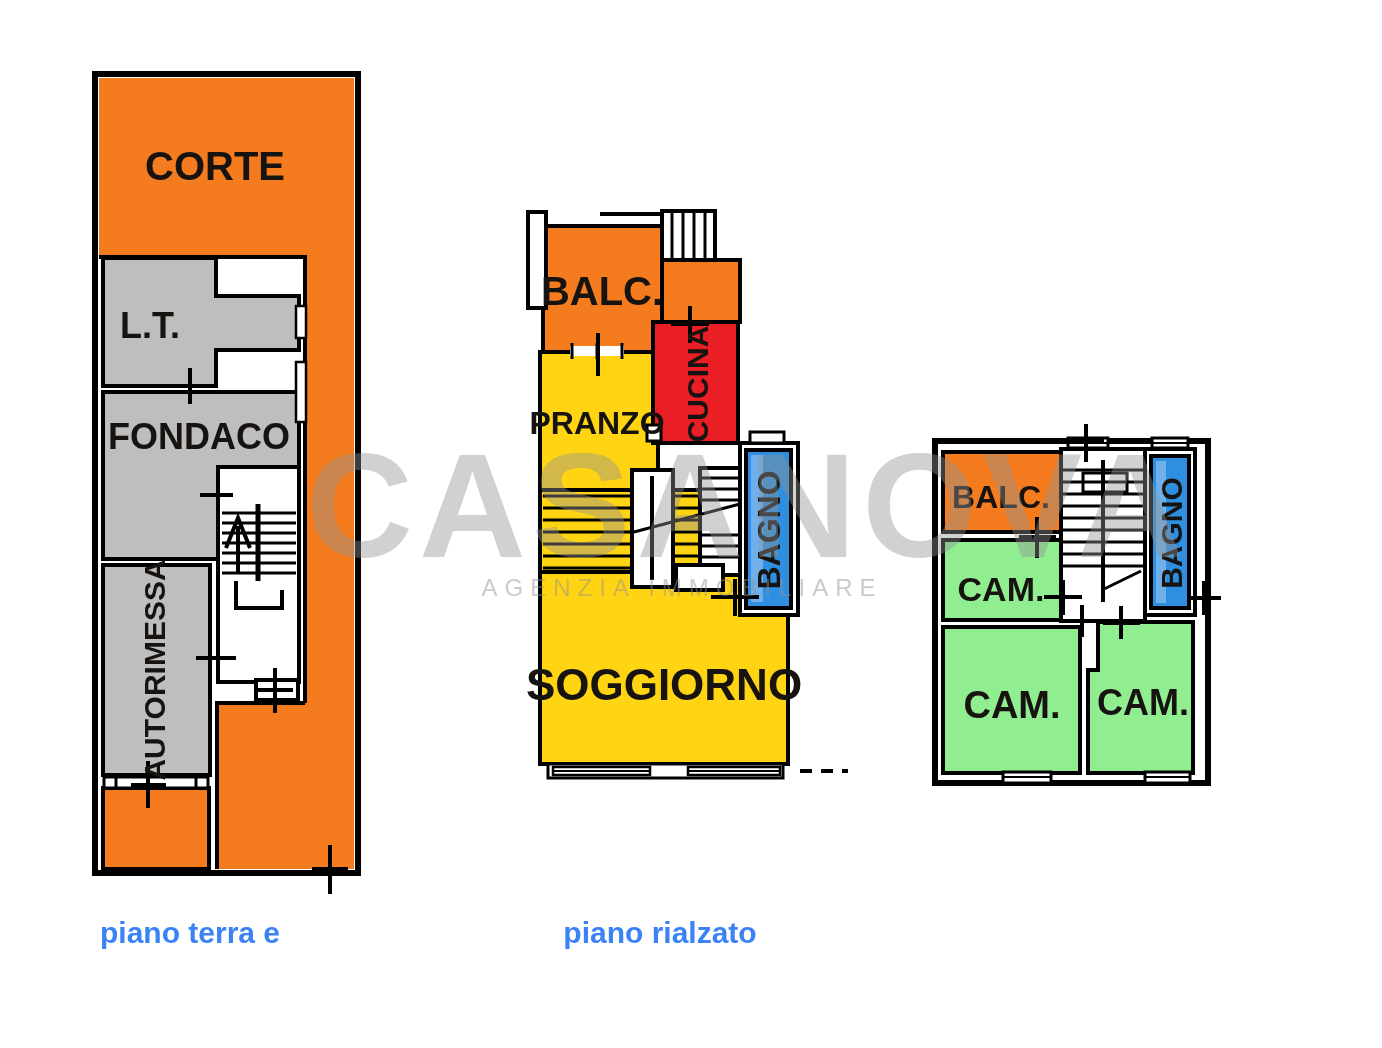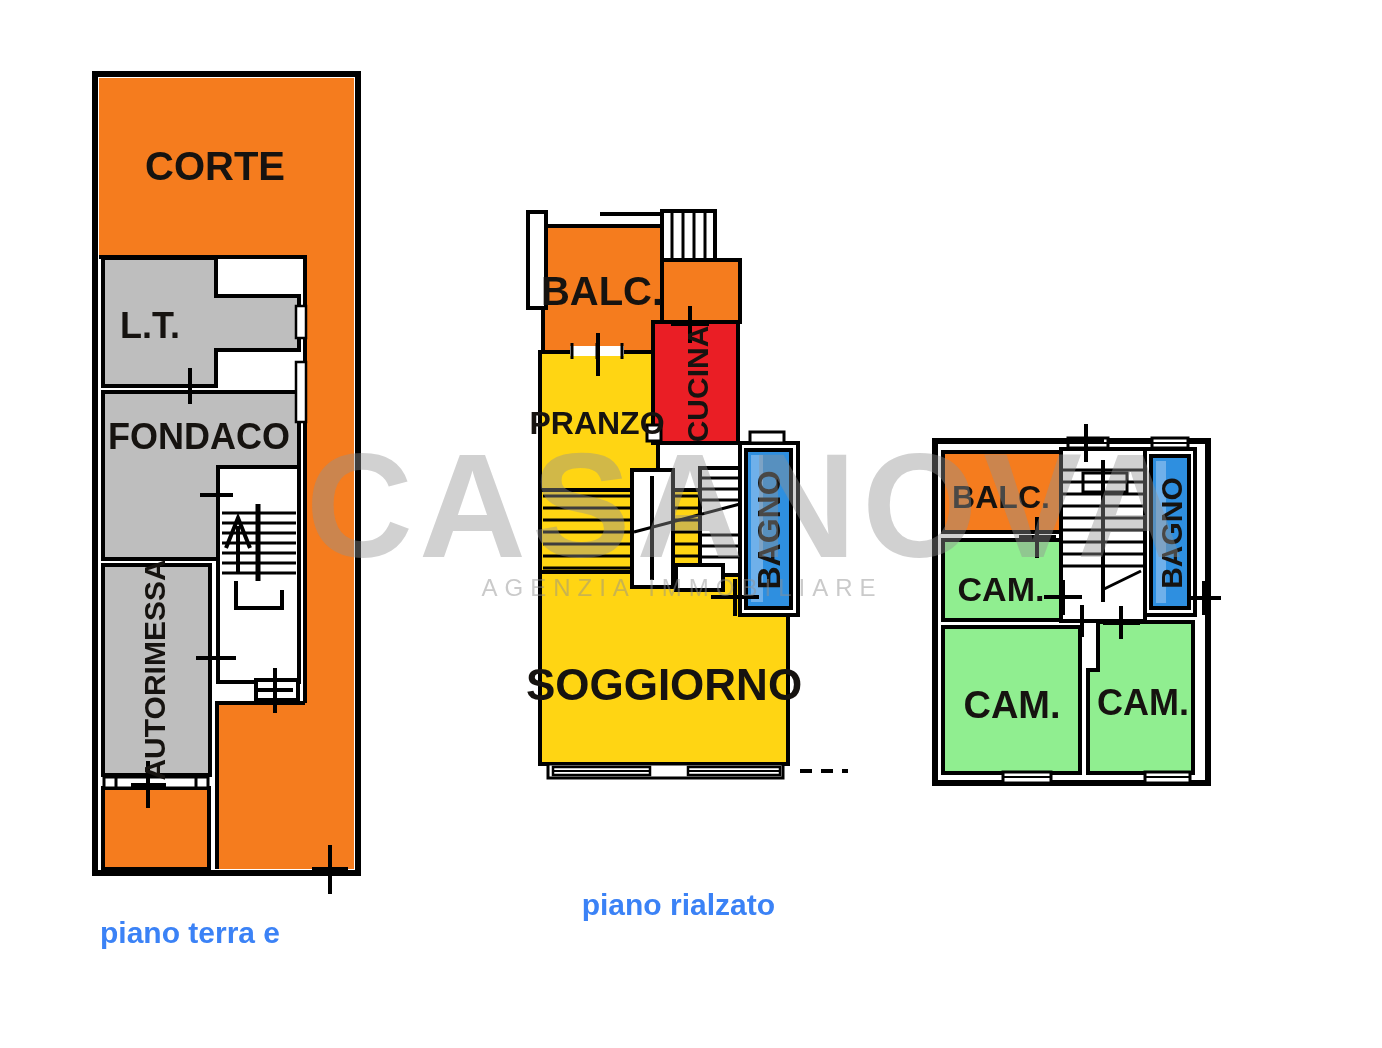--- a/index.html
+++ b/index.html
@@ -214,15 +214,15 @@
     <text x="1143" y="715" text-anchor="middle" font-size="36">CAM.</text>
     <text transform="translate(1182,533) rotate(-90)" text-anchor="middle" font-size="30">BAGNO</text>
   </svg>
 
   <div id="wm-brand">CASANOVA</div>
   <div id="wm-tag">AGENZIA IMMOBILIARE</div>
 
   <div class="caption" style="left:100px;top:916px;">
     <span style="display:block;">piano terra e</span>
   </div>
-  <div class="caption center" style="left:545px;top:888px;width:230px;text-align:right;">piano rialzato</div>
+  <div class="caption center" style="left:545px;top:916px;width:230px;">piano rialzato</div>
 
 </div>
 
 </body></html>

